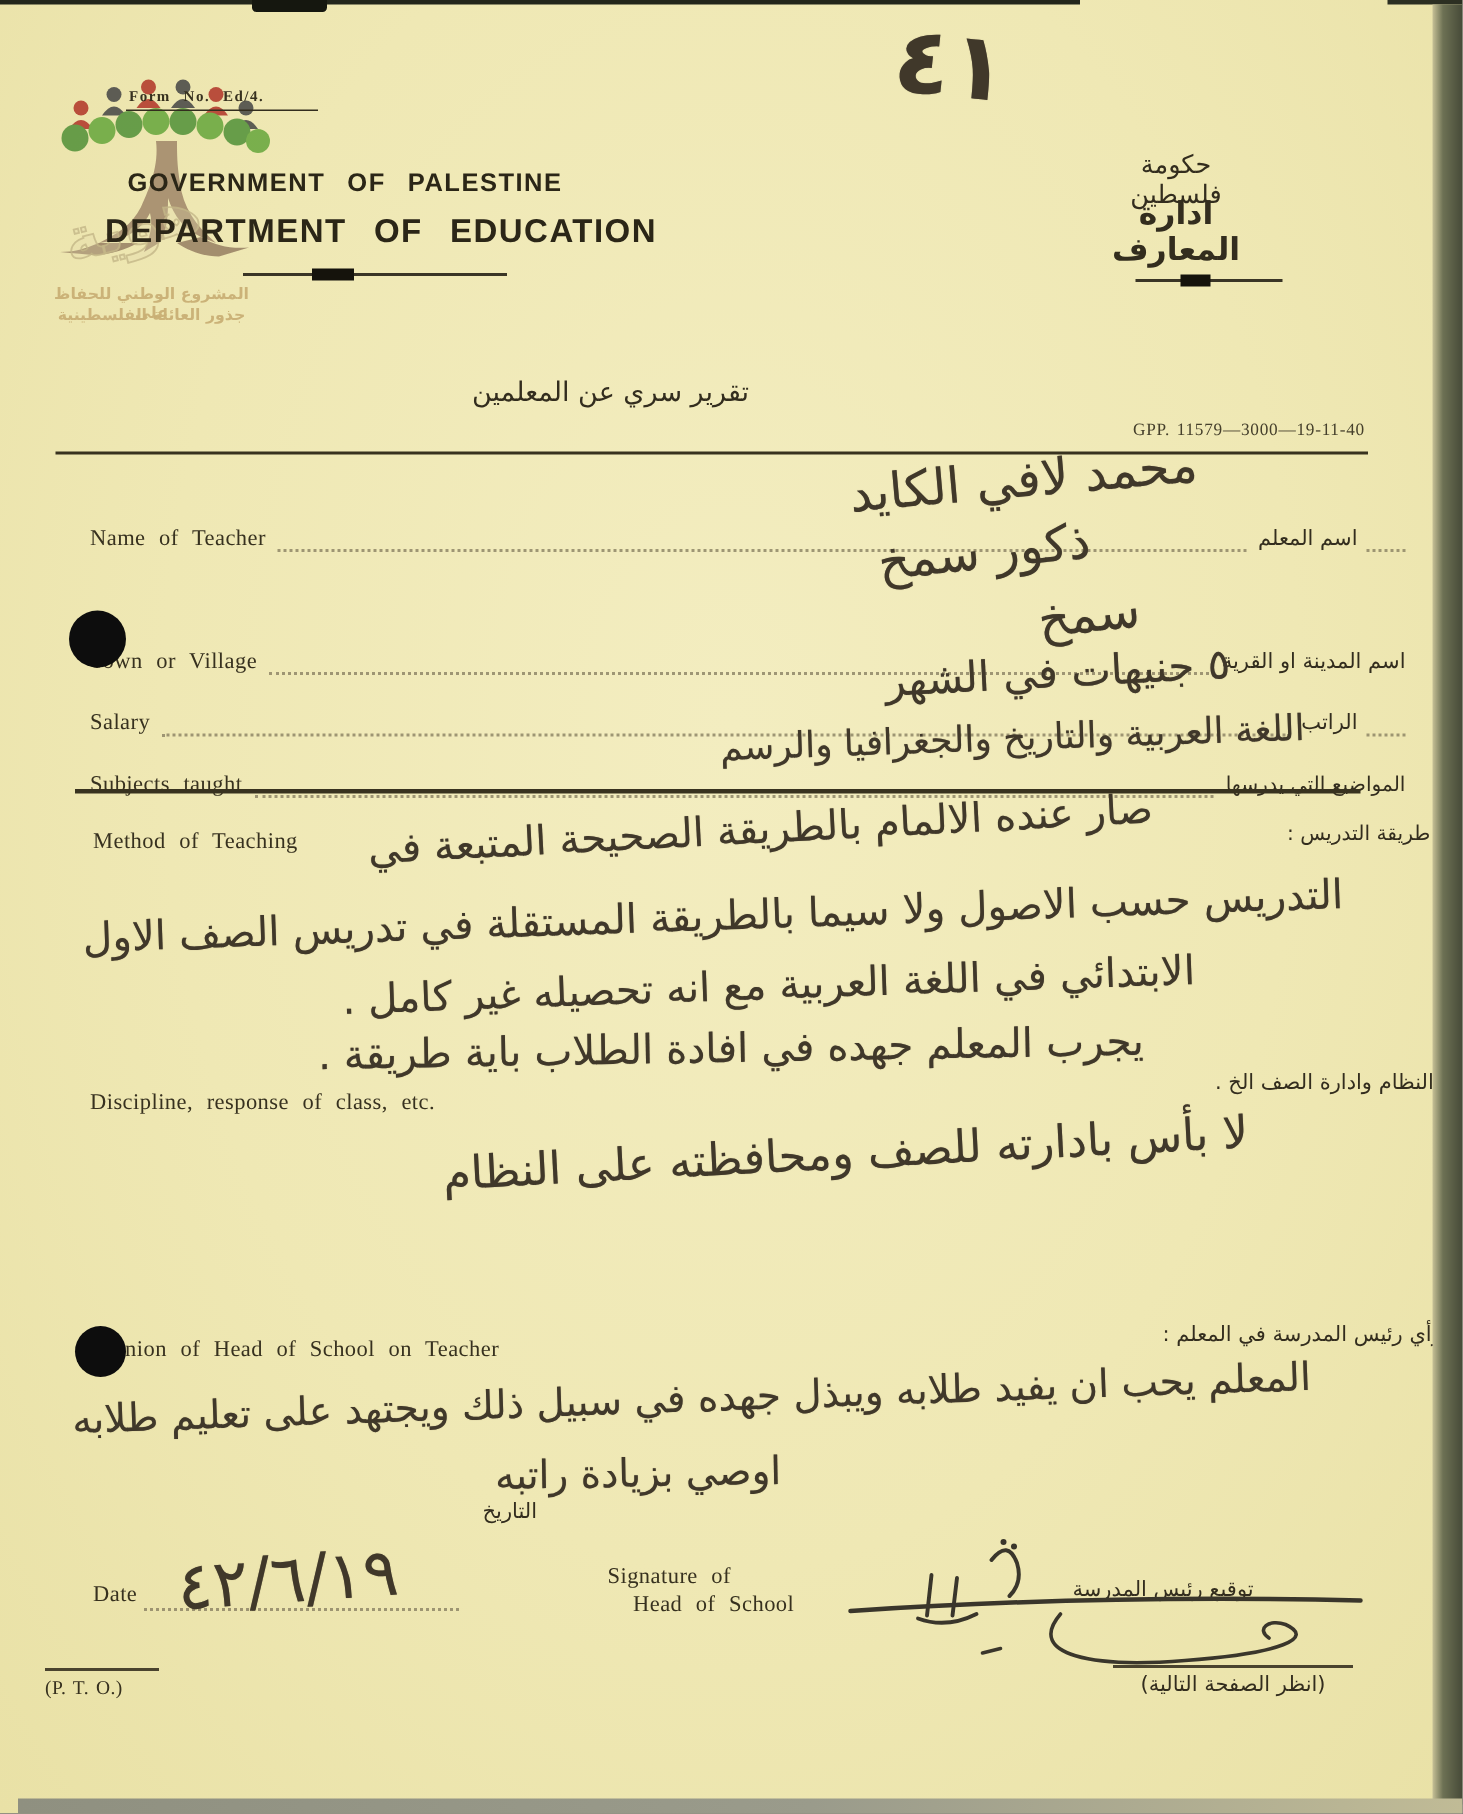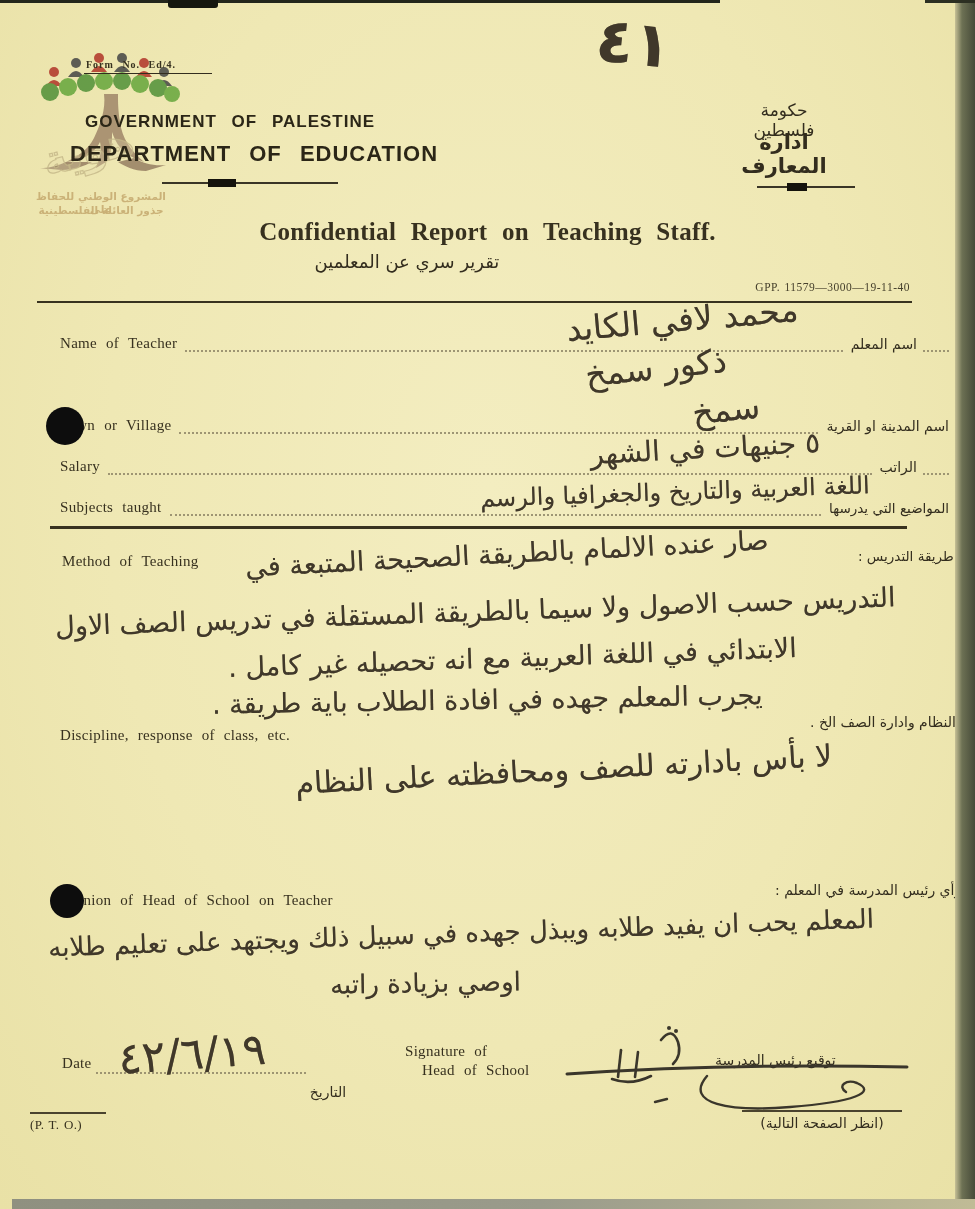--- a/index.html
+++ b/index.html
@@ -13,21 +13,21 @@
     font-family:"Liberation Serif",serif;
     color:#332d1e;
   }
   .abs{position:absolute;}
   .en{font-family:"Liberation Serif",serif;color:#37311f;word-spacing:5px;letter-spacing:.3px;}
   .ar{font-family:"DejaVu Sans",sans-serif;direction:rtl;color:#332d1e;}
   .hw{font-family:"DejaVu Sans",sans-serif;direction:rtl;color:#40382a;white-space:nowrap;
       text-shadow:0 0 .5px rgba(60,50,35,.55);}
   .leader{flex:1;border-bottom:2px dotted #8a8163;height:1.05em;margin:0 8px;opacity:.8;}
   .leader.short{flex:0 0 26px;margin:0 0 0 6px;}
-  .field-row{display:flex;align-items:flex-end;left:60px;right:26px;height:26px;}
+  .field-row{display:flex;align-items:center;left:60px;right:38px;height:26px;margin-top:20px;}
   .rule{background:#38321f;}
   .divider{height:2px;background:#3a3526;}
   .divider .blob{position:absolute;top:-3px;height:8px;background:#15130c;}
   .punch{background:#0d0d0d;border-radius:50%;z-index:25;}
   .edge{z-index:30;}
   .wm-caption{font-family:"DejaVu Sans",sans-serif;direction:rtl;color:#c4a86d;font-size:10.5px;
       line-height:13px;text-align:center;font-weight:bold;opacity:.95;}
   .wm-word{font-family:"DejaVu Sans",sans-serif;font-weight:bold;font-size:40px;
       color:rgba(222,211,168,.28);-webkit-text-stroke:1.2px rgba(190,176,130,.8);
       transform:rotate(-14deg);}
@@ -100,21 +100,20 @@
   <div class="abs divider" style="left:162px;top:182px;width:176px;z-index:10;">
     <span class="blob" style="left:46px;width:28px;"></span>
   </div>
 
   <div class="abs ar" style="left:728px;top:100px;width:112px;font-size:17px;text-align:center;">حكومة فلسطين</div>
   <div class="abs ar" style="left:722px;top:130px;width:124px;font-size:21px;font-weight:bold;text-align:center;">ادارة المعارف</div>
   <div class="abs divider" style="left:757px;top:186px;width:98px;">
     <span class="blob" style="left:30px;width:20px;"></span>
   </div>
 
-  <div class="abs en" style="left:0;top:218px;width:975px;text-align:center;font-size:25px;font-weight:bold;word-spacing:8px;">Confidential Report on Teaching Staff.</div>
   <div class="abs ar" style="left:0;top:251px;width:814px;text-align:center;font-size:18px;">تقرير سري عن المعلمين</div>
   <div class="abs en" style="left:610px;top:281px;width:300px;text-align:right;font-size:11.5px;letter-spacing:.5px;color:#46402c;word-spacing:1px;">GPP. 11579—3000—19-11-40</div>
   <div class="abs rule" style="left:37px;top:301px;width:875px;height:2px;"></div>
 
   <div class="abs field-row" style="top:326px;">
     <span class="en" style="font-size:15px;">Name of Teacher</span>
     <span class="leader"></span>
     <span class="ar" style="font-size:14px;">اسم المعلم</span>
     <span class="leader short"></span>
   </div>
@@ -155,21 +154,21 @@
   <div class="abs hw" style="left:295px;top:752px;font-size:30px;transform:rotate(-3deg);z-index:15;">لا بأس بادارته للصف ومحافظته على النظام</div>
 
   <div class="abs ar" style="left:775px;top:882px;width:196px;font-size:14px;text-align:left;">رأي رئيس المدرسة في المعلم :</div>
   <div class="abs en" style="left:60px;top:892px;font-size:15px;">Opinion of Head of School on Teacher</div>
   <div class="abs hw" style="left:48px;top:918px;font-size:26px;transform:rotate(-2deg);z-index:15;">المعلم يحب ان يفيد طلابه ويبذل جهده في سبيل ذلك ويجتهد على تعليم طلابه</div>
   <div class="abs hw" style="left:330px;top:968px;font-size:26px;transform:rotate(-1deg);z-index:15;">اوصي بزيادة راتبه</div>
 
   <div class="abs en" style="left:62px;top:1055px;font-size:15px;z-index:10;">Date</div>
   <div class="abs" style="left:96px;top:1058px;width:210px;border-bottom:2px dotted #8a8163;height:14px;opacity:.8;"></div>
   <div class="abs hw" style="left:118px;top:1028px;font-size:44px;transform:rotate(-4deg);z-index:15;">٤٢/٦/١٩</div>
-  <div class="abs ar" style="left:298px;top:1084px;width:60px;font-size:14px;text-align:center;">التاريخ</div>
+  <div class="abs ar" style="left:298px;top:1000px;width:60px;font-size:14px;text-align:right;">التاريخ</div>
 
   <div class="abs en" style="left:405px;top:1043px;font-size:15px;">Signature of</div>
   <div class="abs en" style="left:422px;top:1062px;font-size:15px;">Head of School</div>
   <div class="abs ar" style="left:715px;top:1052px;width:195px;font-size:14px;text-align:left;z-index:10;">توقيع رئيس المدرسة</div>
 
   <div class="abs" style="left:565px;top:1022px;width:345px;height:95px;z-index:16;">
     <svg width="345" height="95" viewBox="0 0 345 95">
       <g fill="none" stroke="#3a362b" stroke-width="3" stroke-linecap="round">
         <path d="M2 52 C 90 46, 210 42, 342 45"></path>
         <path d="M96 18 q 11 -14 17 2 q 4 13 -5 22" stroke-width="2.6"></path>

